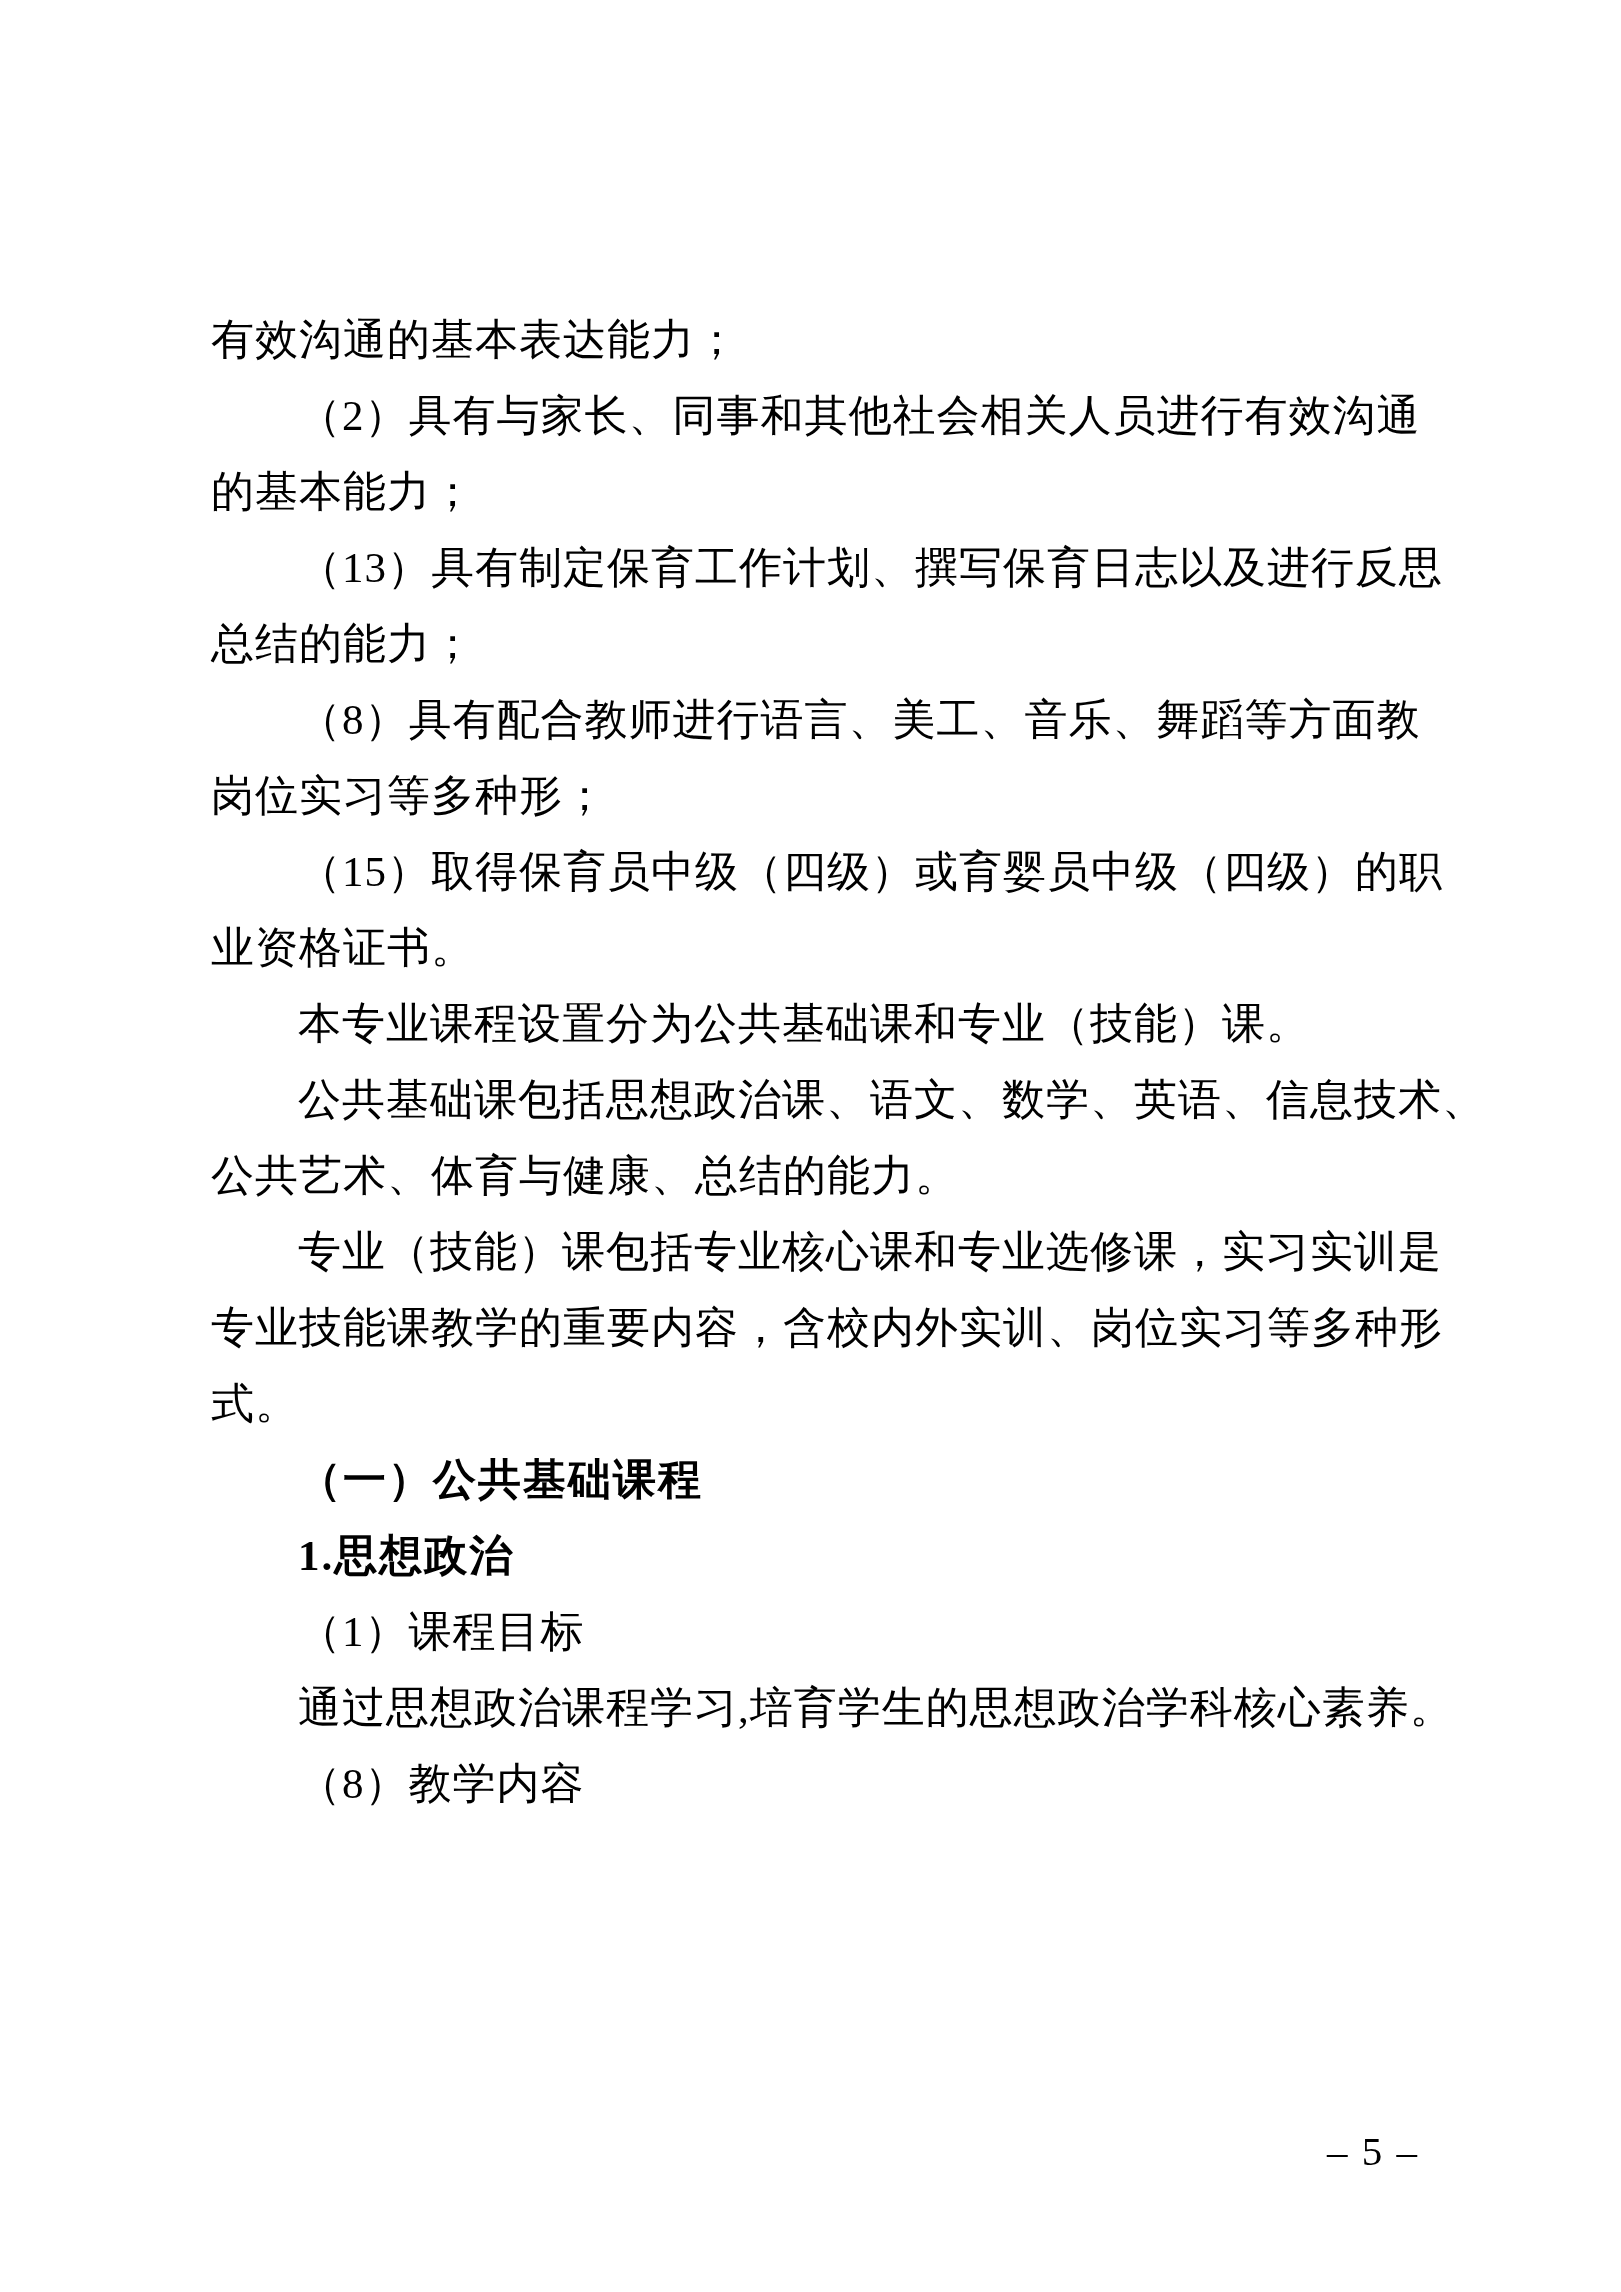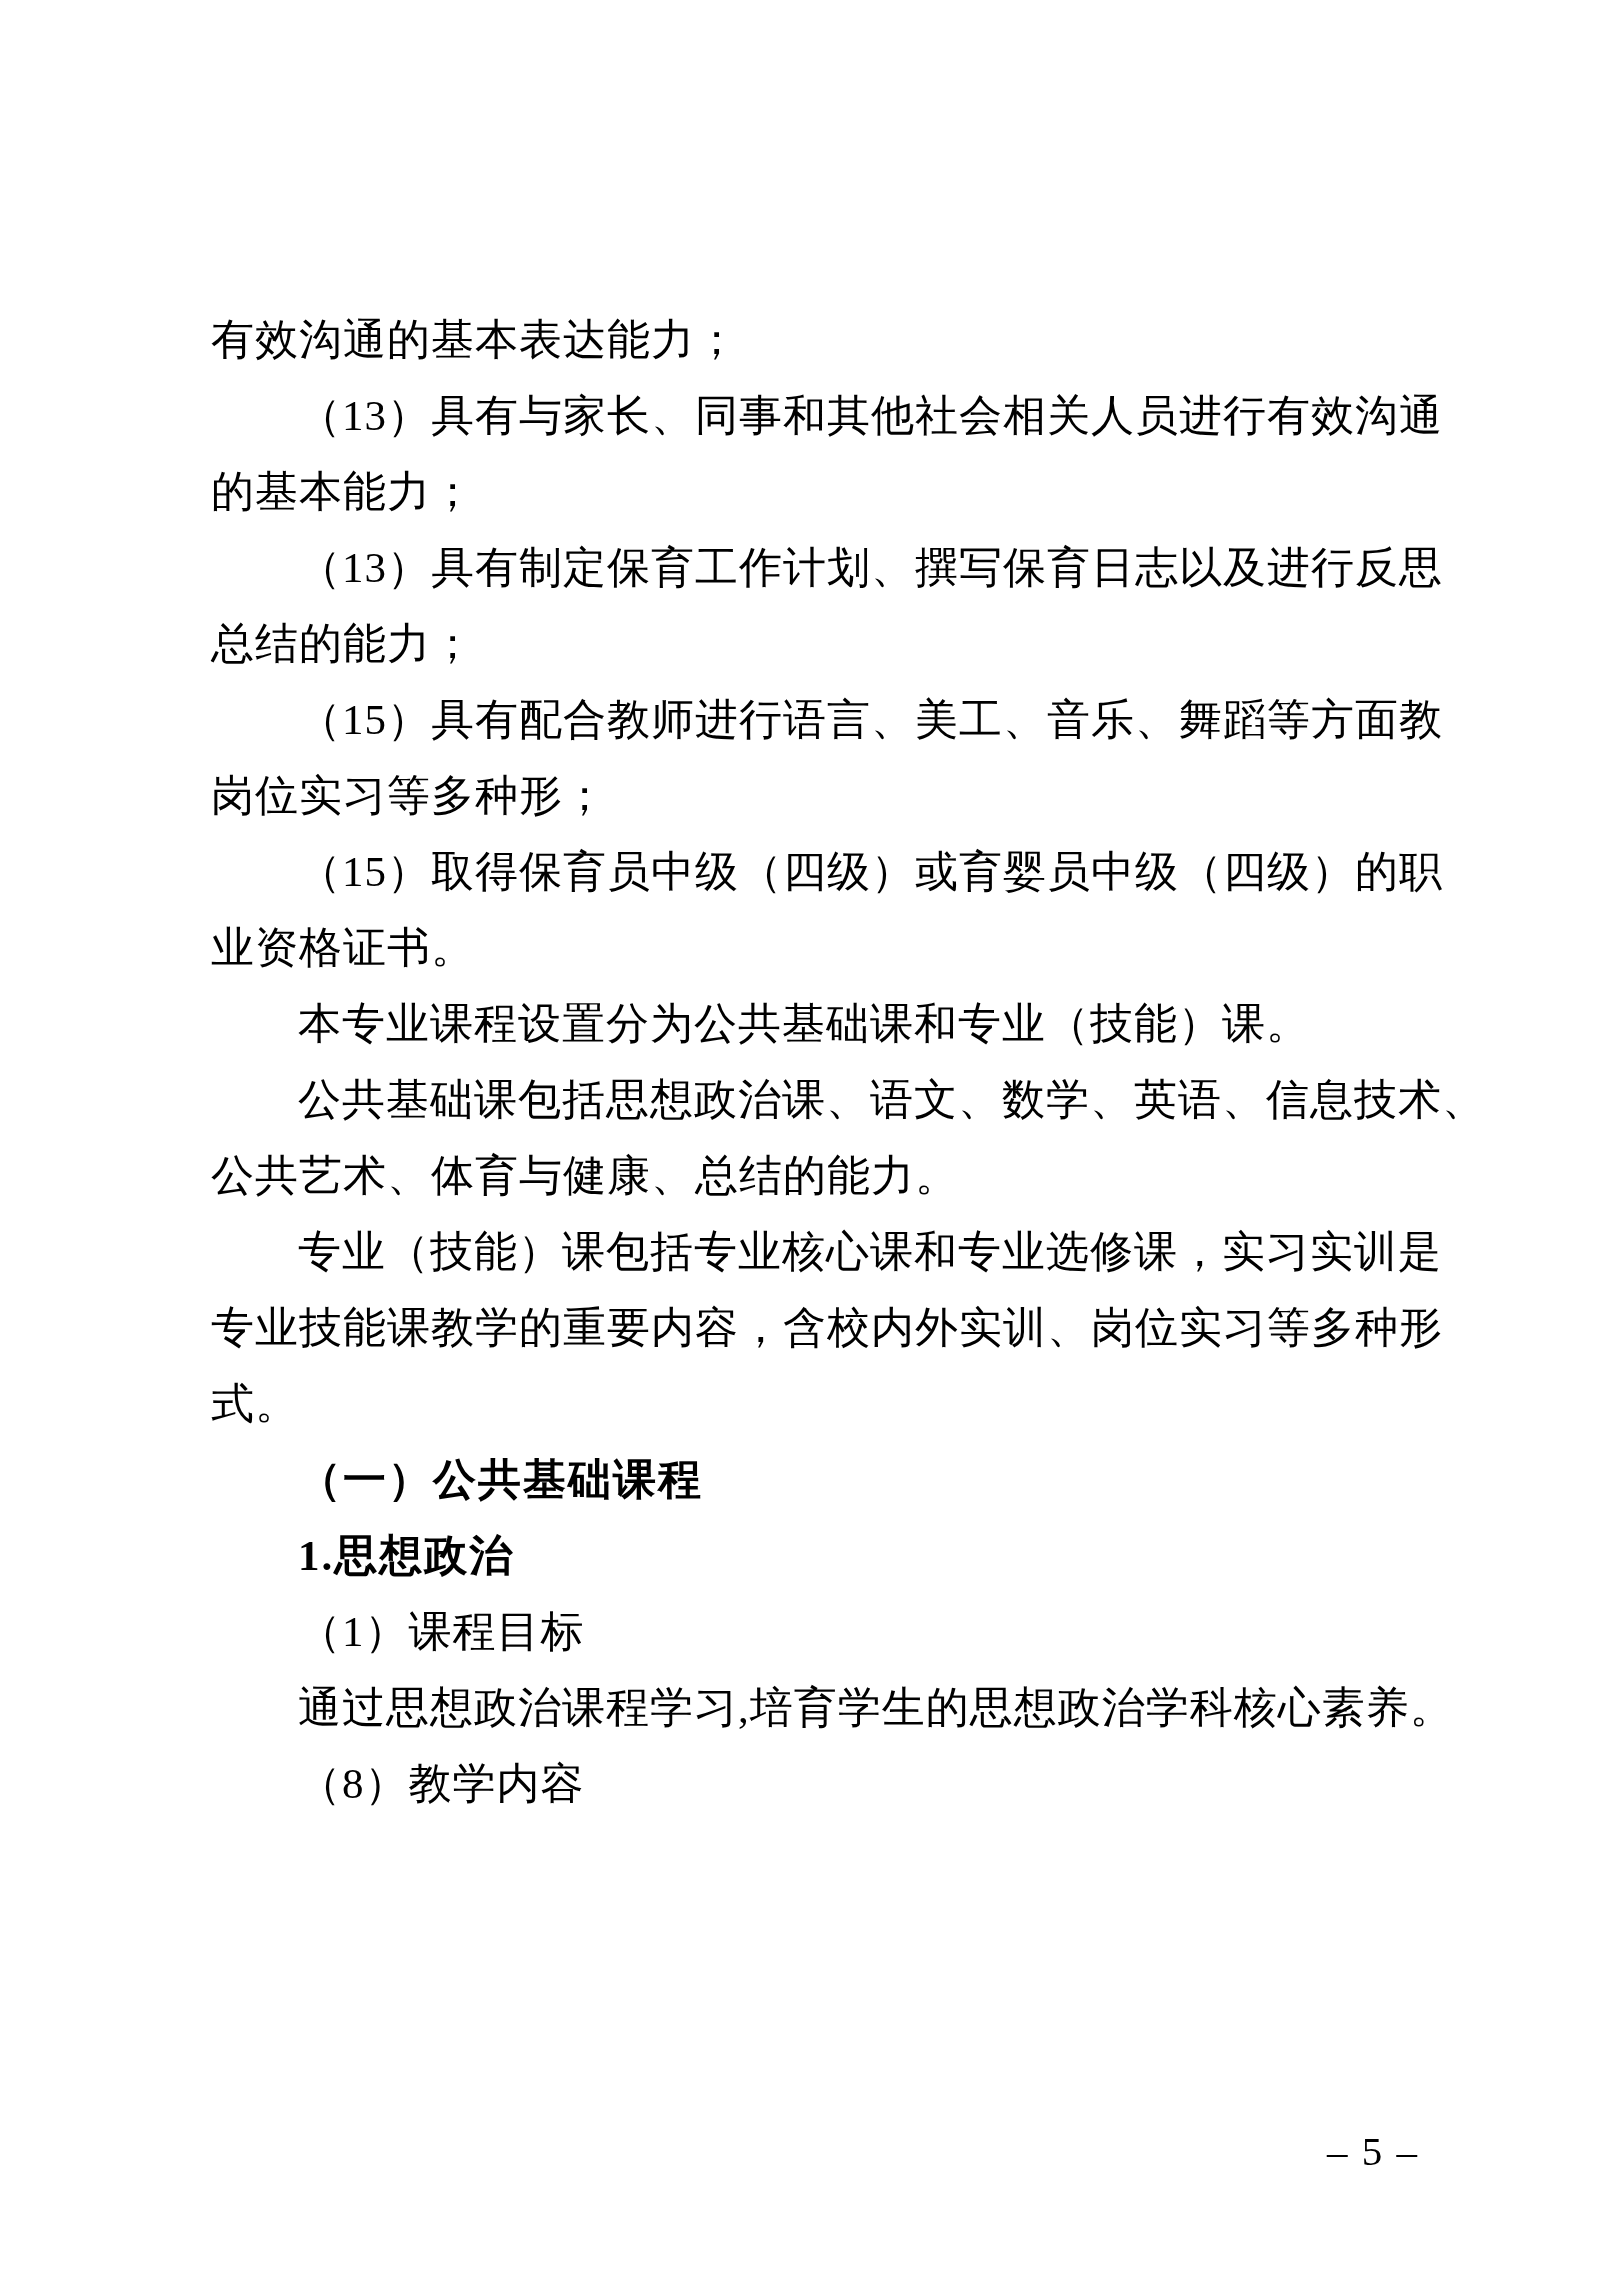--- a/index.html
+++ b/index.html
@@ -53,25 +53,25 @@
     letter-spacing: 2px;
     font-family: "Liberation Serif", "DejaVu Serif", serif;
   }
 </style>
 </head>
 <body>
 
 <div class="page">
   <div class="content" id="document-lines">
       <div class="line style-body">有效沟通的基本表达能力；</div>
-      <div class="line style-body indent">（13）具有与家长、同事和其他社会相关人员进行有效沟通</div>
+      <div class="line style-body indent">（2）具有与家长、同事和其他社会相关人员进行有效沟通</div>
       <div class="line style-body">的基本能力；</div>
       <div class="line style-body indent">（13）具有制定保育工作计划、撰写保育日志以及进行反思</div>
       <div class="line style-body">总结的能力；</div>
-      <div class="line style-body indent">（15）具有配合教师进行语言、美工、音乐、舞蹈等方面教</div>
+      <div class="line style-body indent">（8）具有配合教师进行语言、美工、音乐、舞蹈等方面教</div>
       <div class="line style-body">岗位实习等多种形；</div>
       <div class="line style-body indent">（15）取得保育员中级（四级）或育婴员中级（四级）的职</div>
       <div class="line style-body">业资格证书。</div>
       <div class="line style-body indent">本专业课程设置分为公共基础课和专业（技能）课。</div>
       <div class="line style-body indent">公共基础课包括思想政治课、语文、数学、英语、信息技术、</div>
       <div class="line style-body">公共艺术、体育与健康、总结的能力。</div>
       <div class="line style-body indent">专业（技能）课包括专业核心课和专业选修课，实习实训是</div>
       <div class="line style-body">专业技能课教学的重要内容，含校内外实训、岗位实习等多种形</div>
       <div class="line style-body">式。</div>
       <div class="line style-heading-kai indent">（一）公共基础课程</div>

